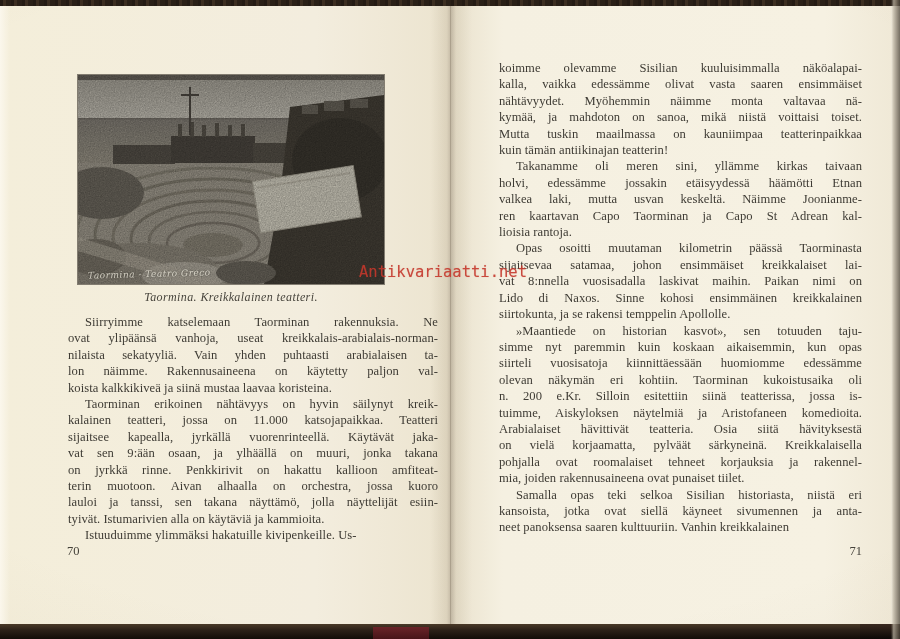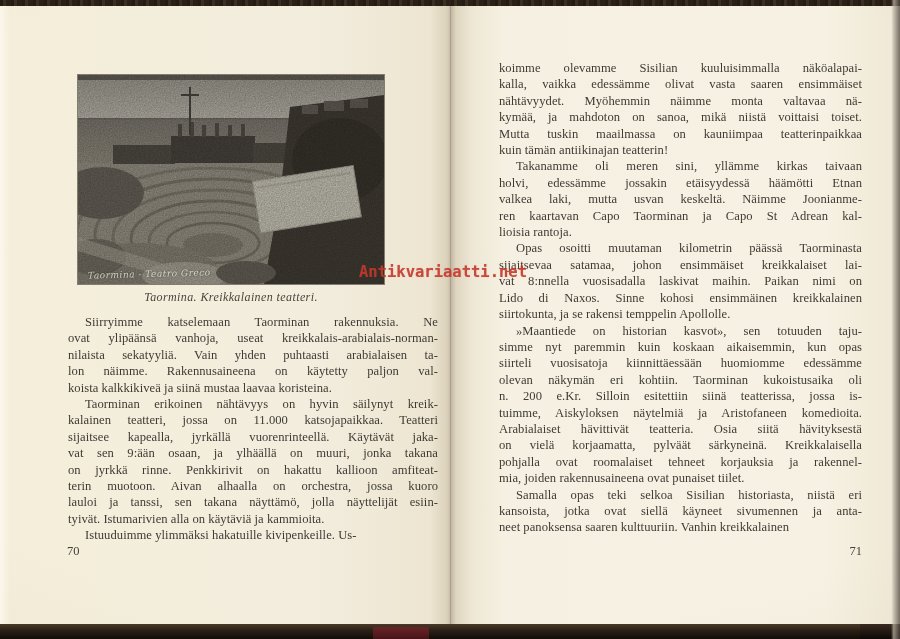--- a/index.html
+++ b/index.html
@@ -83,21 +83,21 @@
 
   .pagenum {
     position:absolute; top:544px; font-size:12.5px; color:#45423a;
   }
   .pagenum-left  { left:67px; }
   .pagenum-right { left:820px; width:42px; text-align:right; }
 
   
   .watermark {
     position:absolute; left:359px; top:263px;
-    font-family:"DejaVu Sans Mono", monospace; font-weight:bold;
+    font-family:"DejaVu Sans Mono", monospace; font-weight:normal;
     font-size:15.5px; color:#c5382c; opacity:.9; letter-spacing:0;
     text-shadow:0 0 1px rgba(197,56,44,.45);
     z-index:5;
   }
 
   
   .vignette {
     position:absolute; inset:0; pointer-events:none;
     background:radial-gradient(ellipse 120% 90% at 50% 45%, rgba(0,0,0,0) 60%, rgba(120,95,60,.07) 100%);
   }

